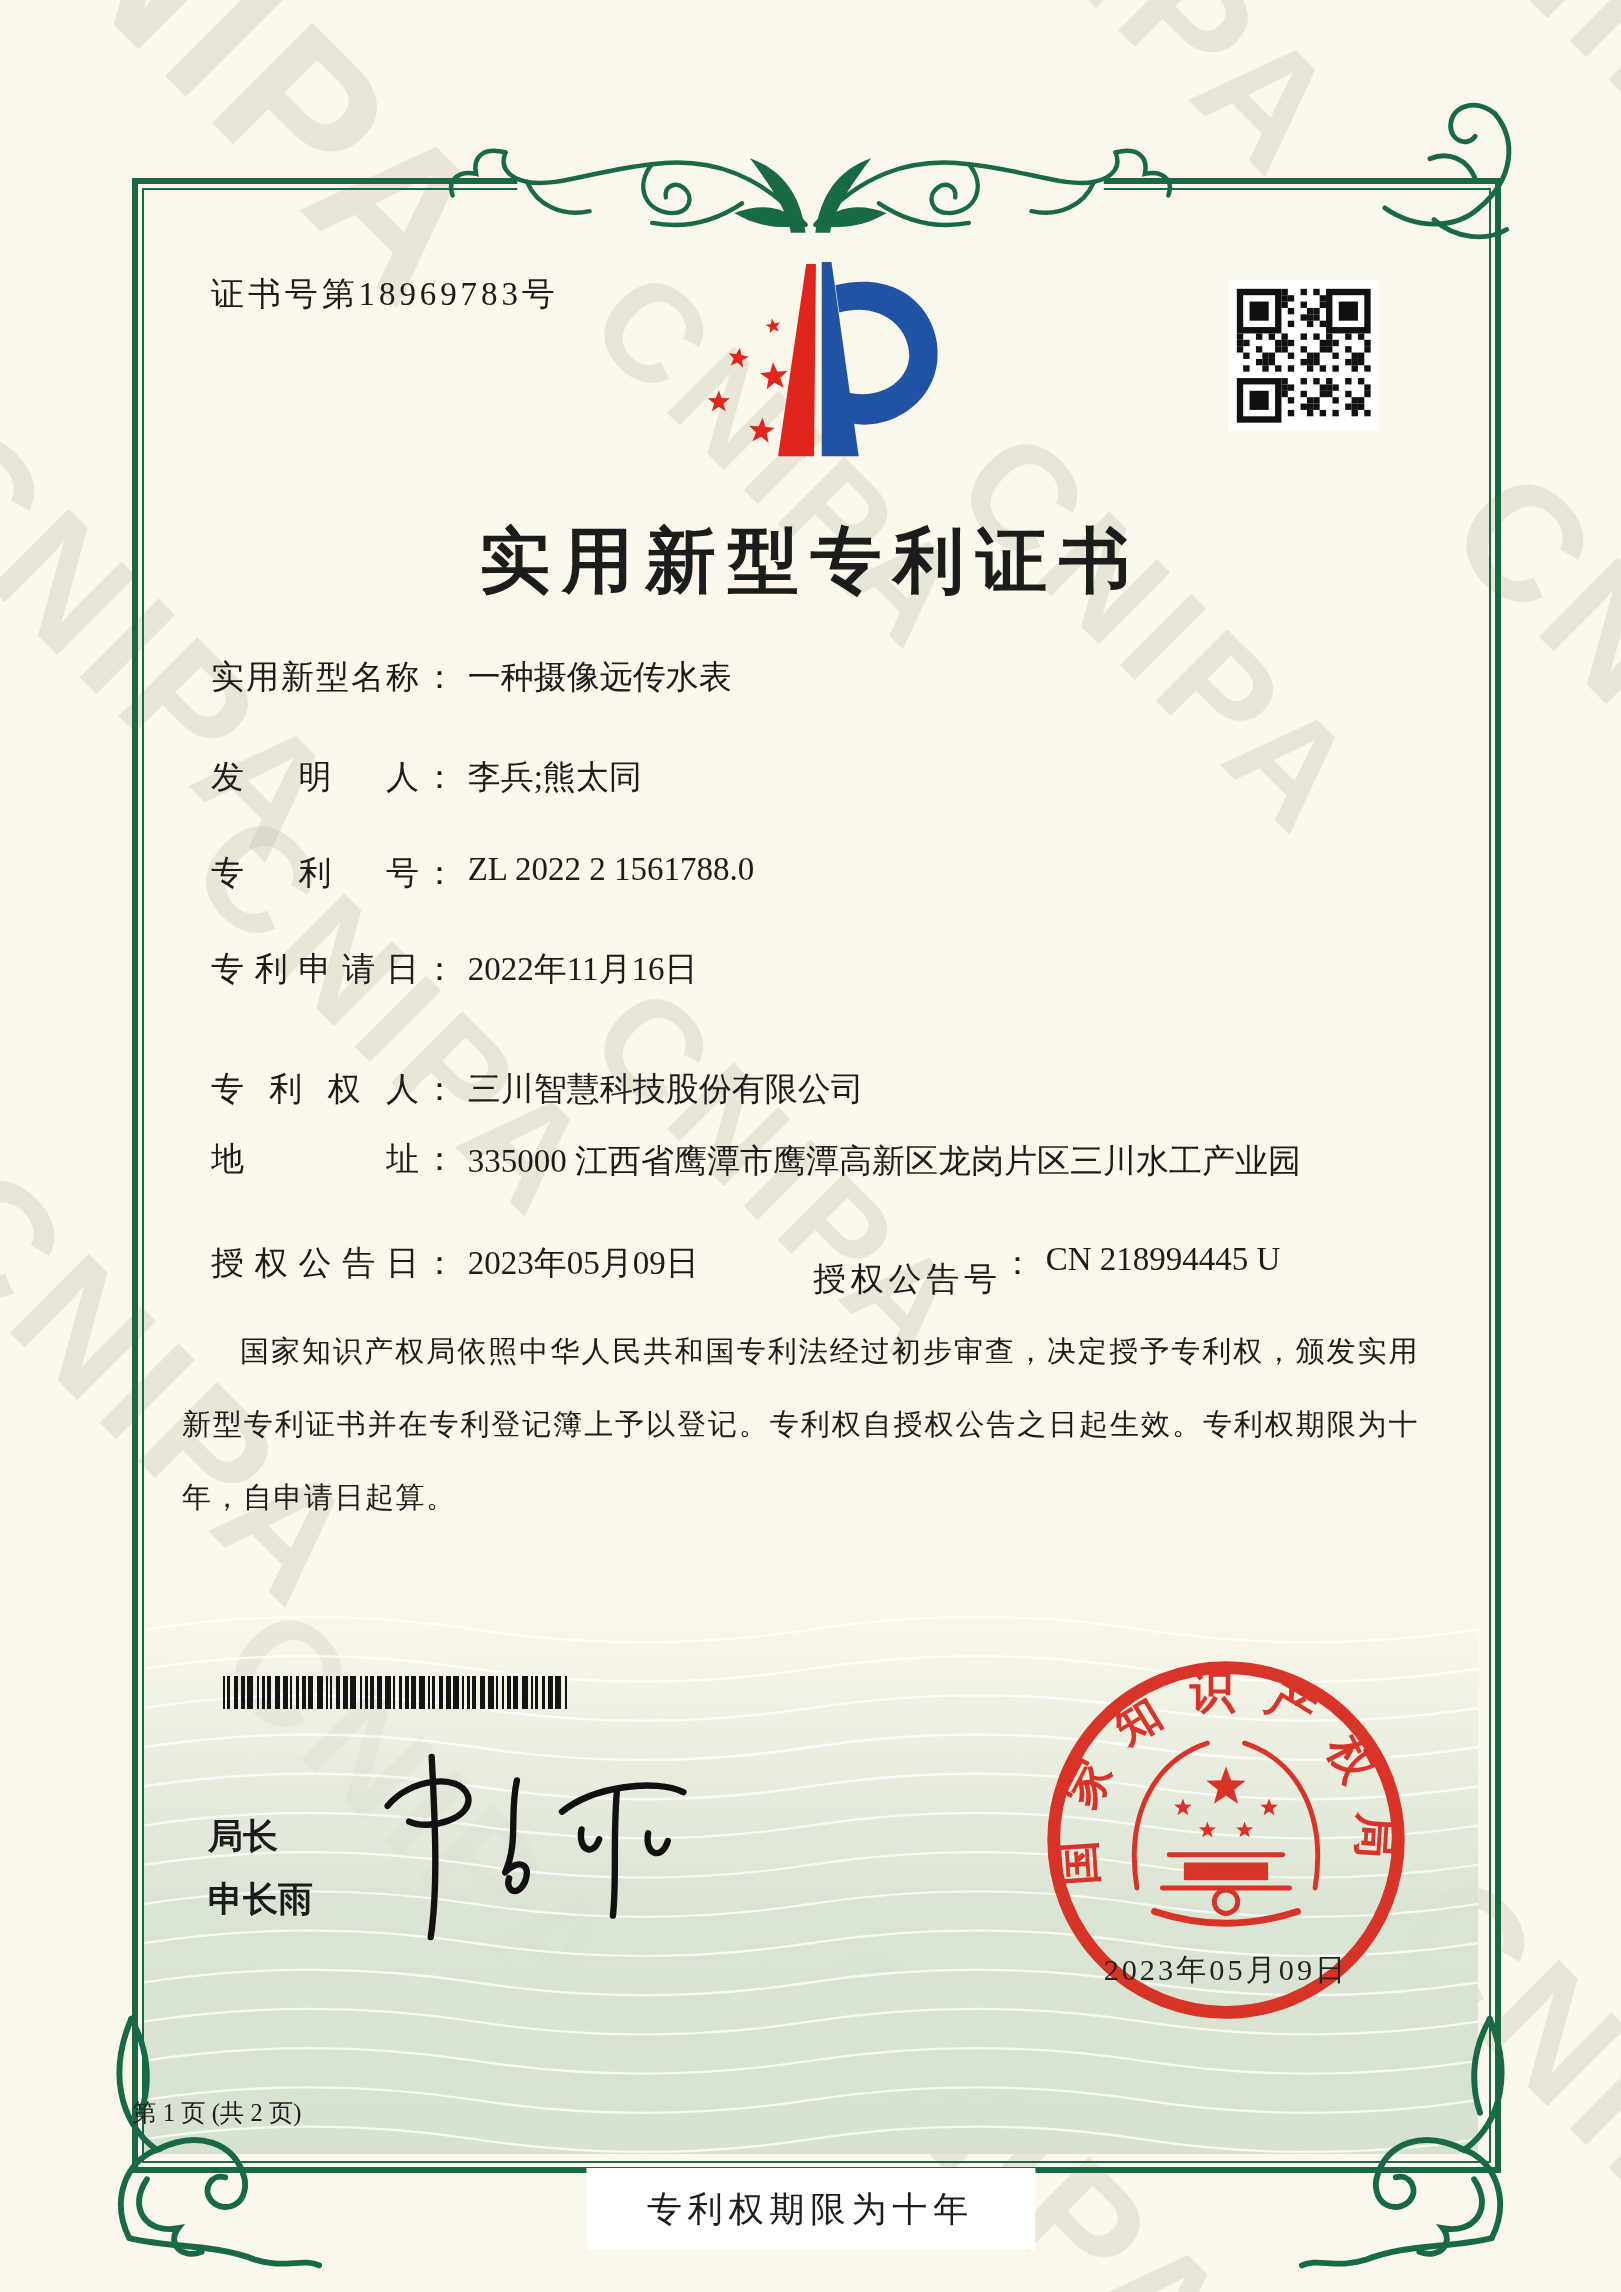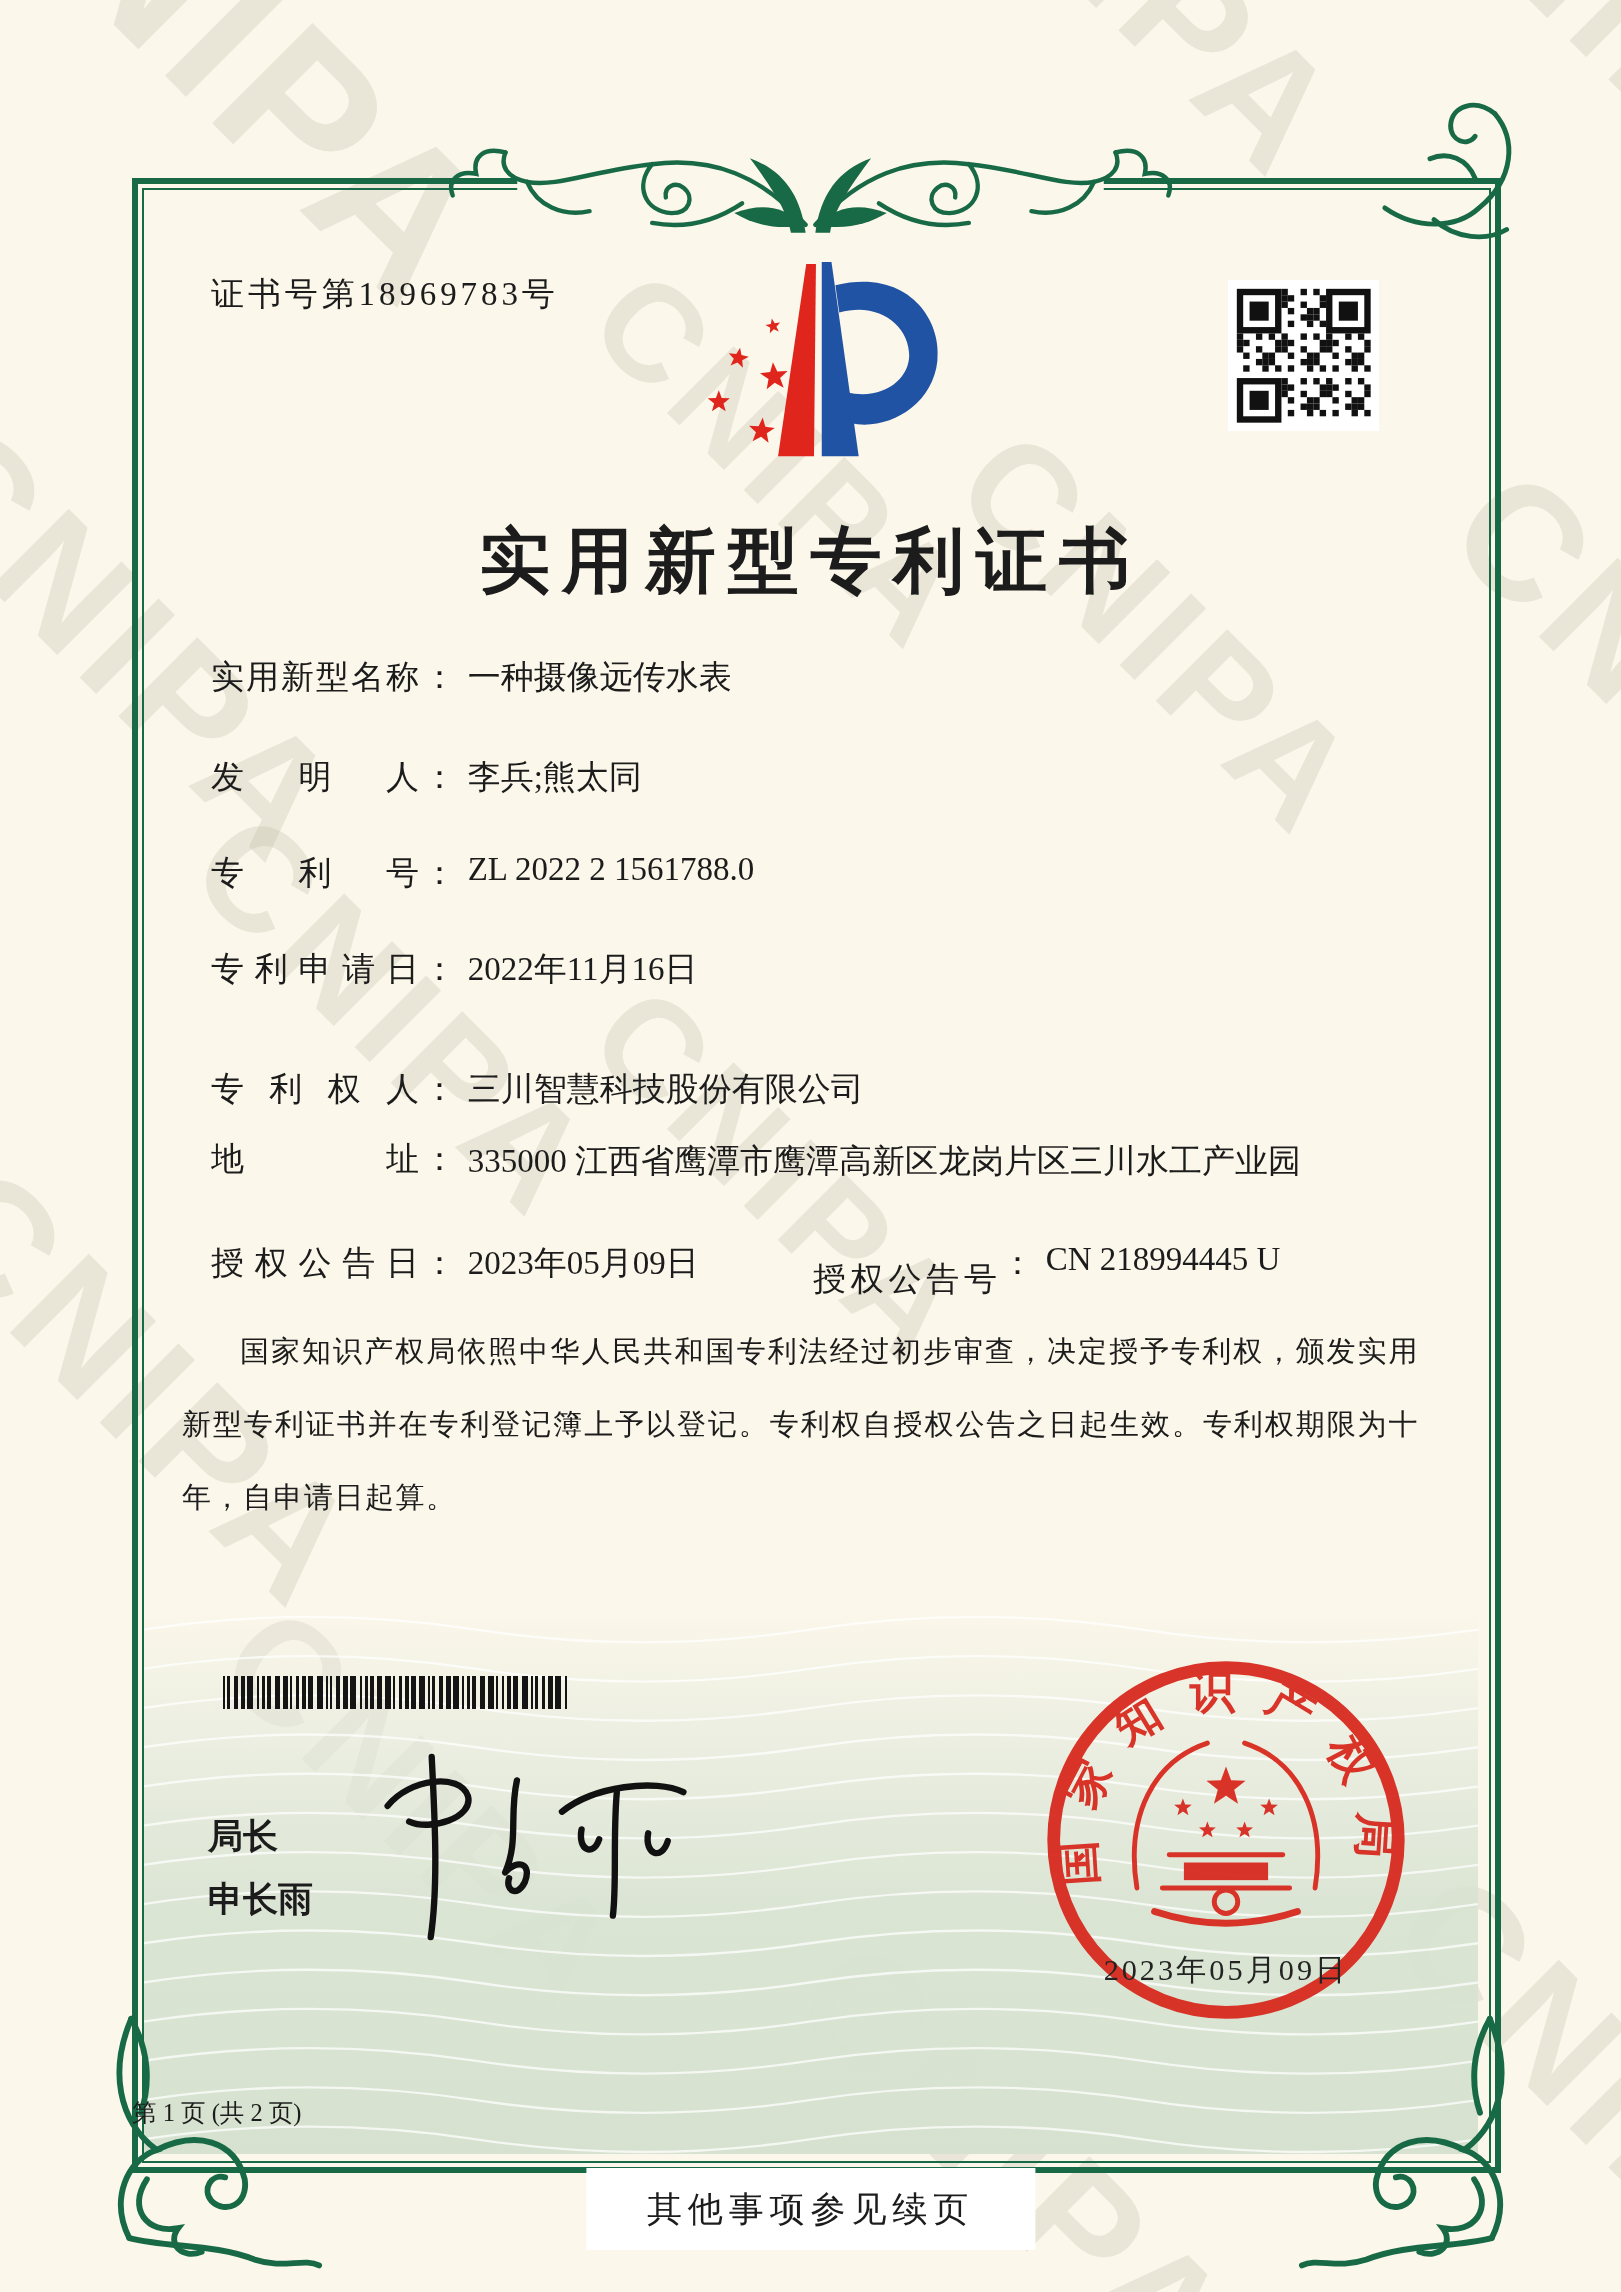--- a/index.html
+++ b/index.html
@@ -332,14 +332,14 @@
         <polygon points="147.0,148.5 149.3,154.8 156.0,155.1 150.8,159.2 152.6,165.7 147.0,162.0 141.4,165.7 143.2,159.2 138.0,155.1 144.7,154.8"></polygon>
         <polygon points="235.0,148.5 237.3,154.8 244.0,155.1 238.8,159.2 240.6,165.7 235.0,162.0 229.4,165.7 231.2,159.2 226.0,155.1 232.7,154.8"></polygon>
         <polygon points="172.0,172.0 174.2,177.9 180.6,178.2 175.6,182.2 177.3,188.3 172.0,184.8 166.7,188.3 168.4,182.2 163.4,178.2 169.8,177.9"></polygon>
         <polygon points="210.0,172.0 212.2,177.9 218.6,178.2 213.6,182.2 215.3,188.3 210.0,184.8 204.7,188.3 206.4,182.2 201.4,178.2 207.8,177.9"></polygon>
       </g>
     <text x="191" y="334" text-anchor="middle" font-size="31" fill="#151515" letter-spacing="3">2023年05月09日</text>
   </g>
 </svg>
 
 <div class="abs pageinfo">第 1 页 (共 2 页)</div>
-<div class="abs contnote">其他事项参见续页</div>
+<div class="abs contnote">专利权期限为十年</div>
 
 
 </body></html>

